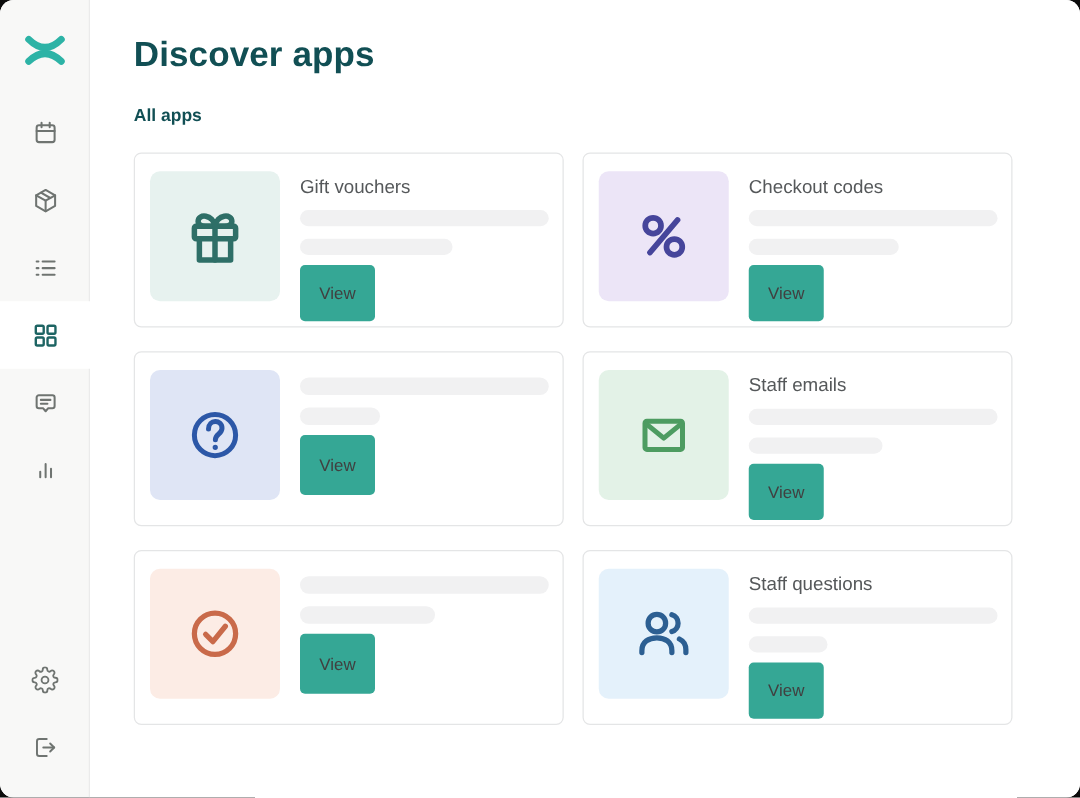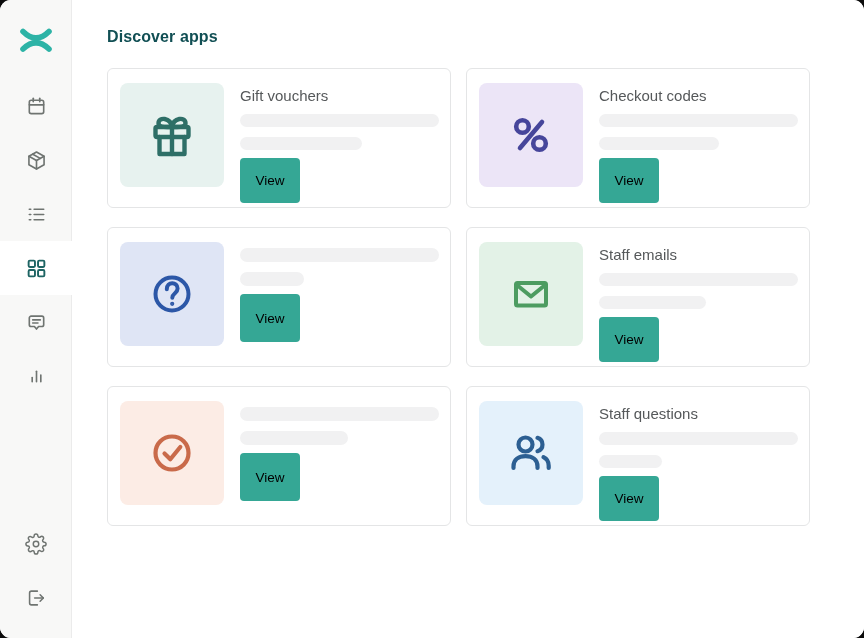--- a/index.html
+++ b/index.html
@@ -56,21 +56,21 @@
   .sidebar-footer{padding-bottom:13px;display:flex;flex-direction:column;}
   .nav-item svg{display:block;}
   
   .main{
     flex:1;
     background:#ffffff;
     padding:28px 0 0 35px;
     overflow:hidden;
   }
   .page-title{
-    font-size:16px;
+    font-size:28px;
     font-weight:bold;
     color:var(--heading);
     letter-spacing:.1px;
   }
   .section-label{
     margin-top:24px;
     font-size:14px;
     font-weight:bold;
     color:var(--heading);
   }
@@ -114,21 +114,21 @@
     border-radius:7px;
     background:#f1f1f2;
   }
   .bar-1{margin-top:9px;}
   .bar-2{margin-top:10px;}
   .view-button{
     margin-top:8px;
     min-width:60px;height:48px;
     padding:0 14px;
     background:var(--accent);
-    color:#000000;
+    color:#404040;
     border:none;
     border-radius:4px;
     font-size:13.5px;
     font-family:"Liberation Sans", sans-serif;
     cursor:pointer;
     display:flex;align-items:center;justify-content:center;
   }
 </style>
 </head>
 <body>
@@ -208,20 +208,21 @@
           <path d="M13.5 19.5 H7 a2 2 0 0 1-2-2 v-11 a2 2 0 0 1 2-2 h6.5"></path>
           <polyline points="16.5 8.5 20 12 16.5 15.5"></polyline>
           <line x1="10.5" y1="12" x2="20" y2="12"></line>
         </svg>
       </div>
     </div>
   </nav>
 
   <main class="main">
     <h1 class="page-title">Discover apps</h1>
+    <h2 class="section-label">All apps</h2>
 
     <div class="card-grid">
 
       <div class="app-card">
         <div class="tile" style="background: rgb(231, 242, 239); color: rgb(46, 111, 103);">
           <svg width="56" height="56" viewBox="0 0 56 56" fill="none" stroke="currentColor" stroke-width="4.4" stroke-linecap="round" stroke-linejoin="round">
             <rect x="11.5" y="20" width="33" height="10" rx="1.5"></rect>
             <path d="M15.5 30 v17 h25 v-17"></path>
             <line x1="28" y1="20" x2="28" y2="47"></line>
             <path d="M28 20 c-1.5-9.5 -13.5-10.5 -13.5-3.8 0 4.8 7.5 3.8 13.5 3.8 Z"></path>

